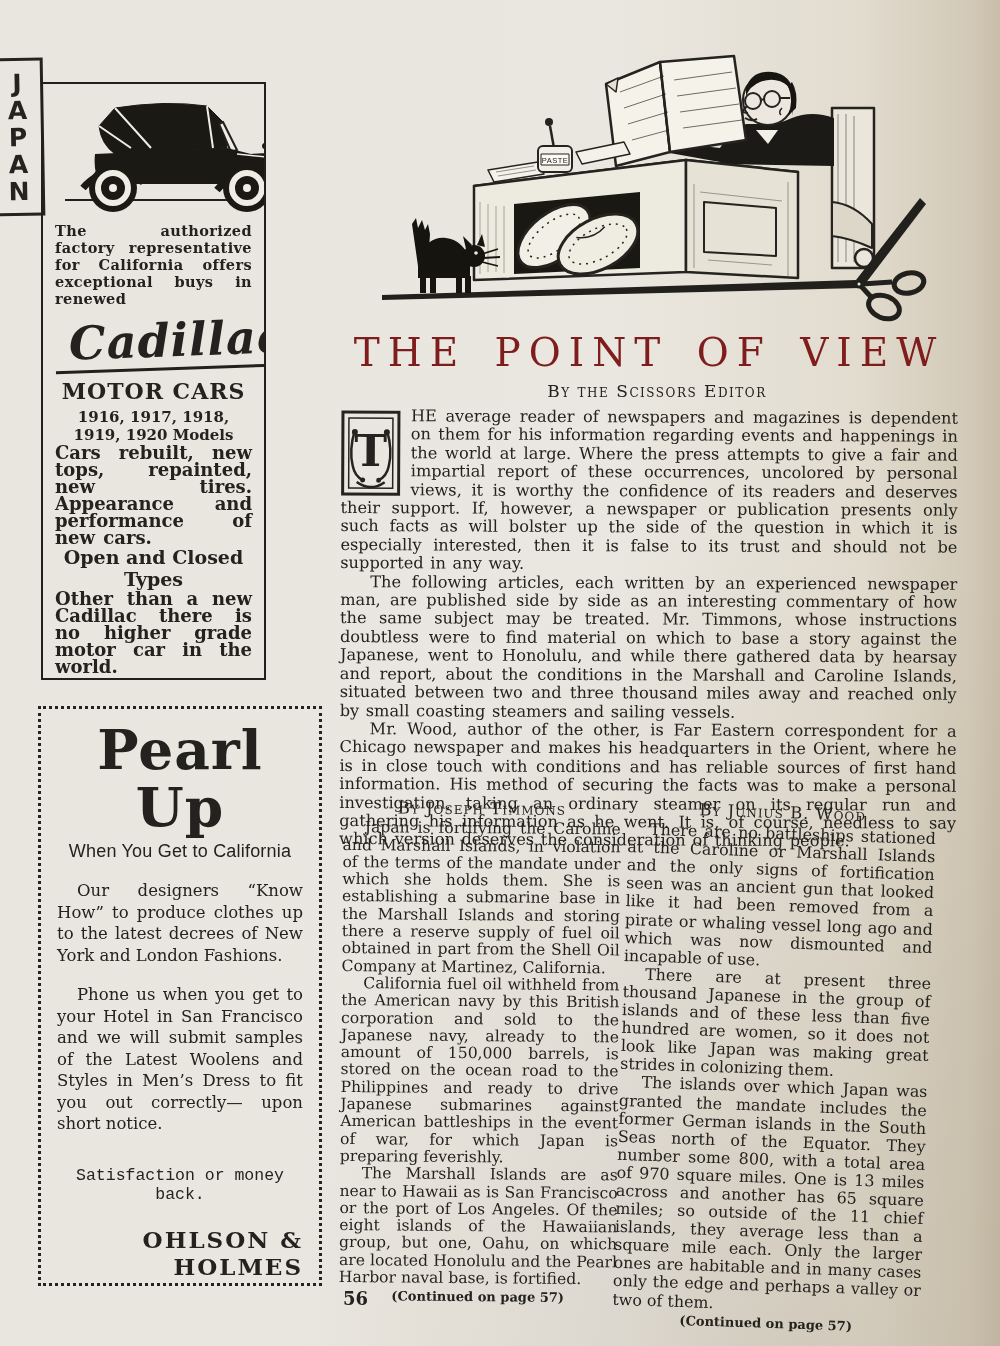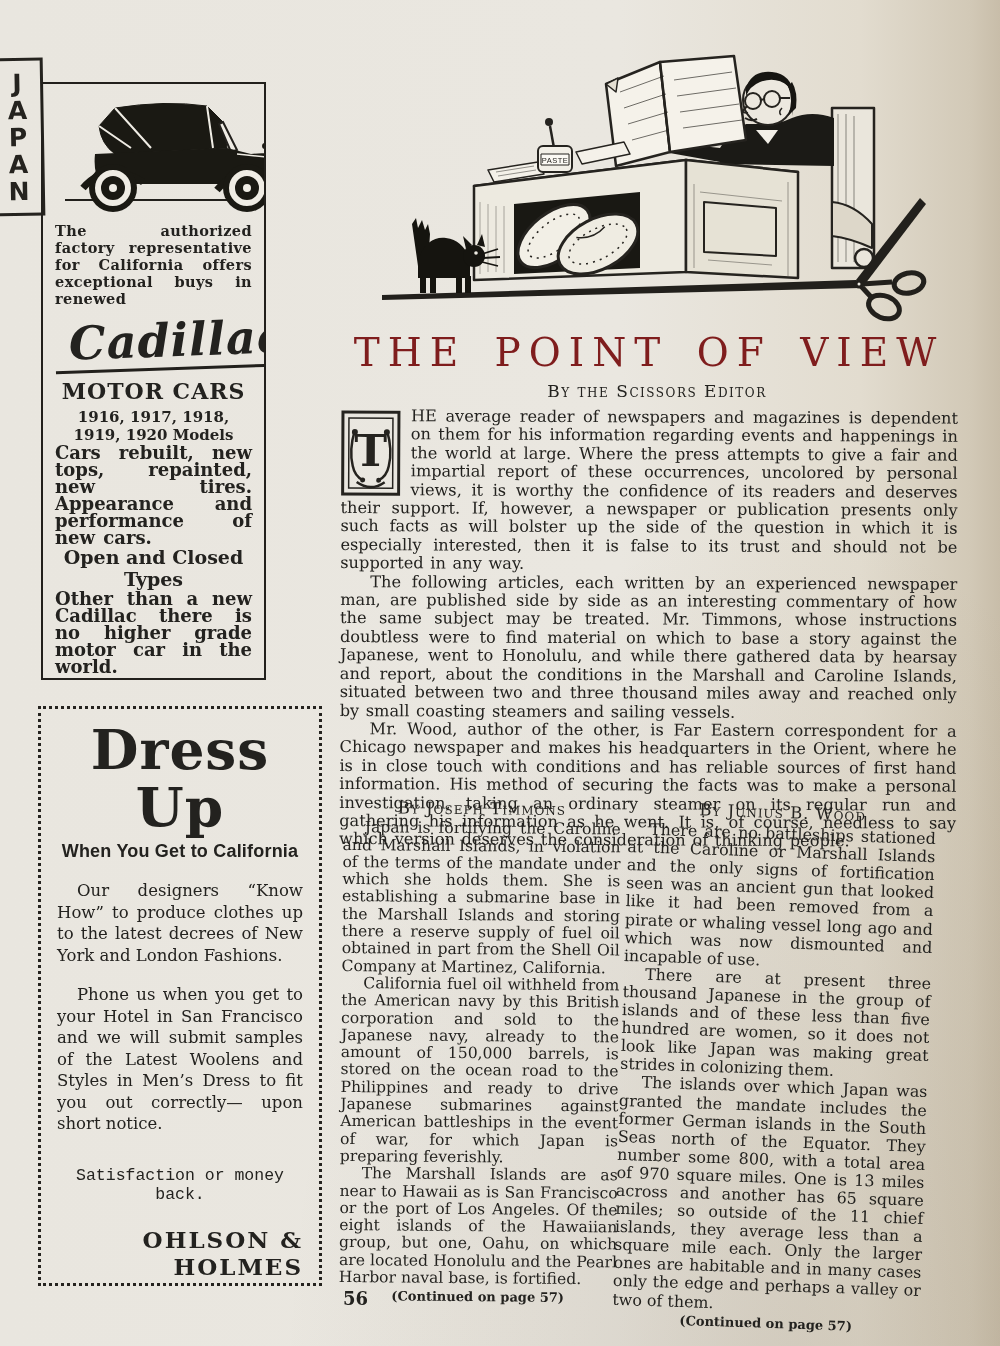--- a/index.html
+++ b/index.html
@@ -46,21 +46,21 @@
   .donlee{font-weight:bold;font-size:30px;letter-spacing:2px;margin-top:14px;font-variant:small-caps;}
   .donlee::first-letter{font-size:36px;}
 
   
   .dress-ad{
     position:absolute;left:38px;top:706px;width:284px;height:580px;
     border:3px dotted #25231f;padding:12px 16px 8px 16px;box-sizing:border-box;
     overflow:hidden;
   }
   .dress-title{font-size:55px;font-weight:bold;text-align:center;line-height:58px;letter-spacing:1px;}
-  .dress-sub{font-family:"Liberation Sans",sans-serif;font-weight:bold;font-size:18px;text-align:center;margin-top:4px;letter-spacing:.2px;}
+  .dress-sub{font-family:"Liberation Sans",sans-serif;font-weight:normal;font-size:18px;text-align:center;margin-top:4px;letter-spacing:.2px;}
   .dress-para{font-size:16.5px;line-height:21.5px;text-align:justify;text-indent:20px;margin-top:18px;}
   .dress-sat{font-size:16.5px;text-align:center;margin-top:31px;font-family:Liberation Mono, monospace;}
   .dress-co{font-weight:bold;font-size:23px;text-align:right;letter-spacing:2px;margin-top:22px;}
   .dress-tailors{font-weight:bold;font-style:italic;font-size:21px;text-align:center;letter-spacing:1px;margin-top:2px;}
 
   
   .illus{position:absolute;left:368px;top:52px;width:568px;height:282px;}
   .art-title{
     position:absolute;left:340px;top:330px;width:618px;text-align:center;
     font-size:39px;letter-spacing:8px;word-spacing:8px;font-weight:500;color:#7f1d1d;
@@ -138,21 +138,21 @@
     <div class="cad-line1">Cars rebuilt, new tops, repainted, new tires.  Appearance and performance of new cars.</div>
     <div class="cad-line2">Open and Closed Types</div>
     <div class="cad-line3">Other than a new Cadillac there is no higher grade motor car in the world.</div>
     <div class="cad-line4">Special equipment if desired</div>
     <div class="cad-prices">Prices $1300 to $4500</div>
     <div class="donlee">Don Lee</div>
 
   </div>
 
   <div class="dress-ad">
-    <div class="dress-title">Dress Up</div>
+    <div class="dress-title">Pearl Up</div>
     <div class="dress-sub">When You Get to California</div>
     <div class="dress-para">Our designers “Know How” to produce clothes up to the latest decrees of New York and London Fashions.</div>
     <div class="dress-para">Phone us when you get to your Hotel in San Francisco and we will submit samples of the Latest Woolens and Styles in Men’s Dress to fit you out correctly— upon short notice.</div>
     <div class="dress-sat">Satisfaction or money back.</div>
     <div class="dress-co">OHLSON &amp; HOLMES</div>
 
   </div>
 
   <svg class="illus" viewBox="0 0 568 282">
     <g stroke-linejoin="round">

